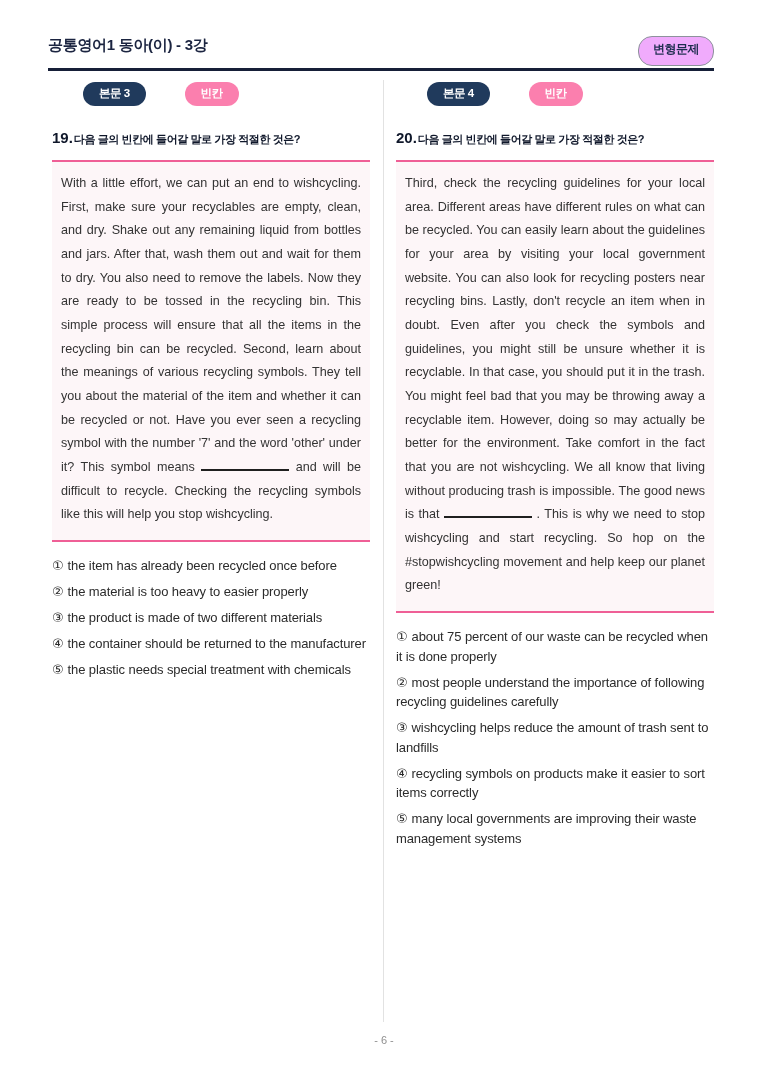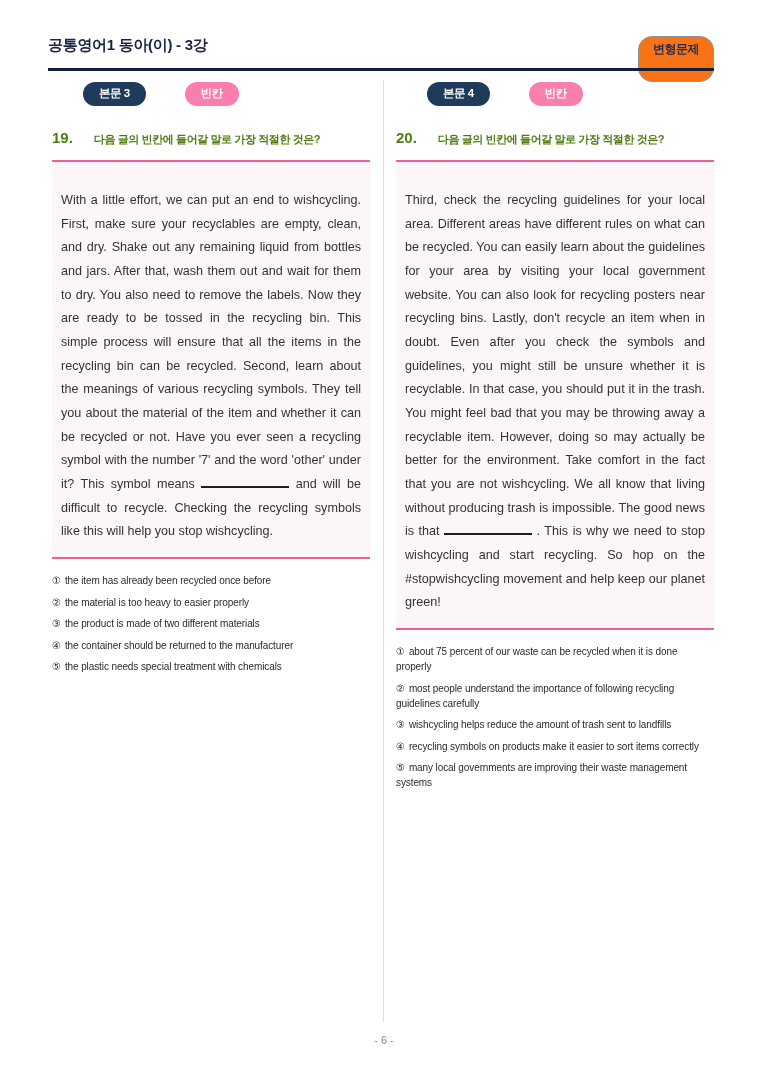--- a/index.html
+++ b/index.html
@@ -27,25 +27,25 @@
   }
   .header-title {
     font-size: 15px;
     font-weight: bold;
     color: #1b2440;
     letter-spacing: -0.3px;
   }
   .header-badge {
     border: 1.5px solid #8d929c;
     border-radius: 14px;
-    padding: 4px 14px 23px;
+    padding: 4px 14px 7px;
     font-size: 12px;
     font-weight: bold;
     color: #1e2d4f;
-    background: #f97316;
+    background: #f0abfc;
     letter-spacing: -0.5px;
   }
   .header-rule {
     position: absolute;
     left: 48px;
     right: 54px;
     top: 68px;
     height: 3px;
     background: #161f38;
   }
@@ -77,48 +77,48 @@
     letter-spacing: -0.5px;
     margin-left: 31px;
   }
   .tag-navy { background: #203a5c; }
   .tag-pink { background: #fb7fae; }
 
   .q-title {
     margin-top: 23px;
     display: flex;
     align-items: baseline;
-    gap: 21px;
-    color: #4d7c0f;
+    gap: 1px;
+    color: #0f172a;
   }
   .q-number { font-size: 15px; font-weight: bold; }
   .q-prompt { font-size: 11px; font-weight: bold; letter-spacing: -0.4px; }
 
   .passage {
     margin-top: 13px;
     border-top: 2.5px solid #ef5f96;
     border-bottom: 2.5px solid #ef5f96;
     background: #fdf6f8;
-    padding: 27px 9px 13px;
+    padding: 10px 9px 13px;
     font-size: 12.6px;
     line-height: 1.88;
     color: #333333;
     text-align: justify;
   }
   .blank {
     display: inline-block;
     width: 88px;
     height: 0.85em;
     border-bottom: 2px solid #1f1f1f;
     vertical-align: baseline;
   }
 
   .options { margin-top: 14px; }
   .option {
-    font-size: 10px;
+    font-size: 13px;
     color: #2b2b2b;
     line-height: 1.5;
     margin-bottom: 6.5px;
     letter-spacing: -0.1px;
   }
   .option .marker { margin-right: 4px; }
 
   
   .footer {
     position: absolute;

